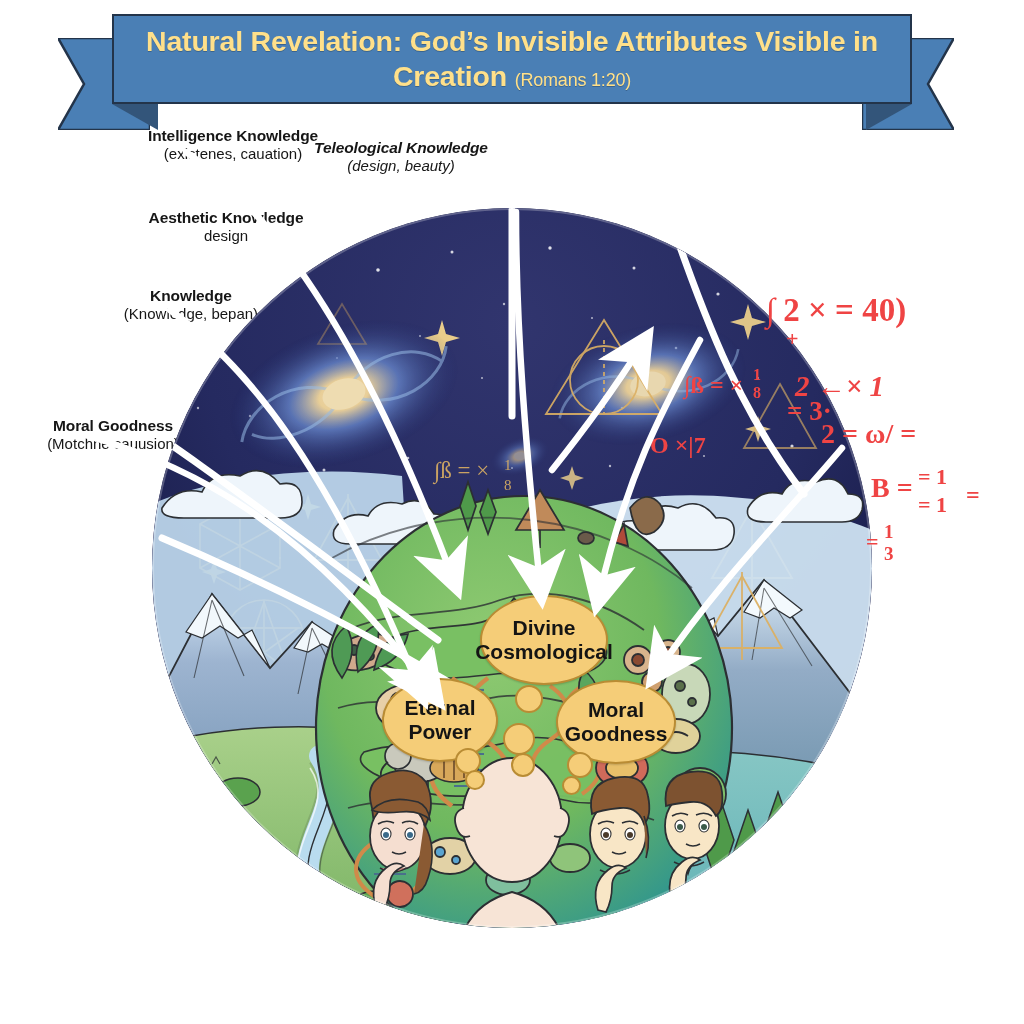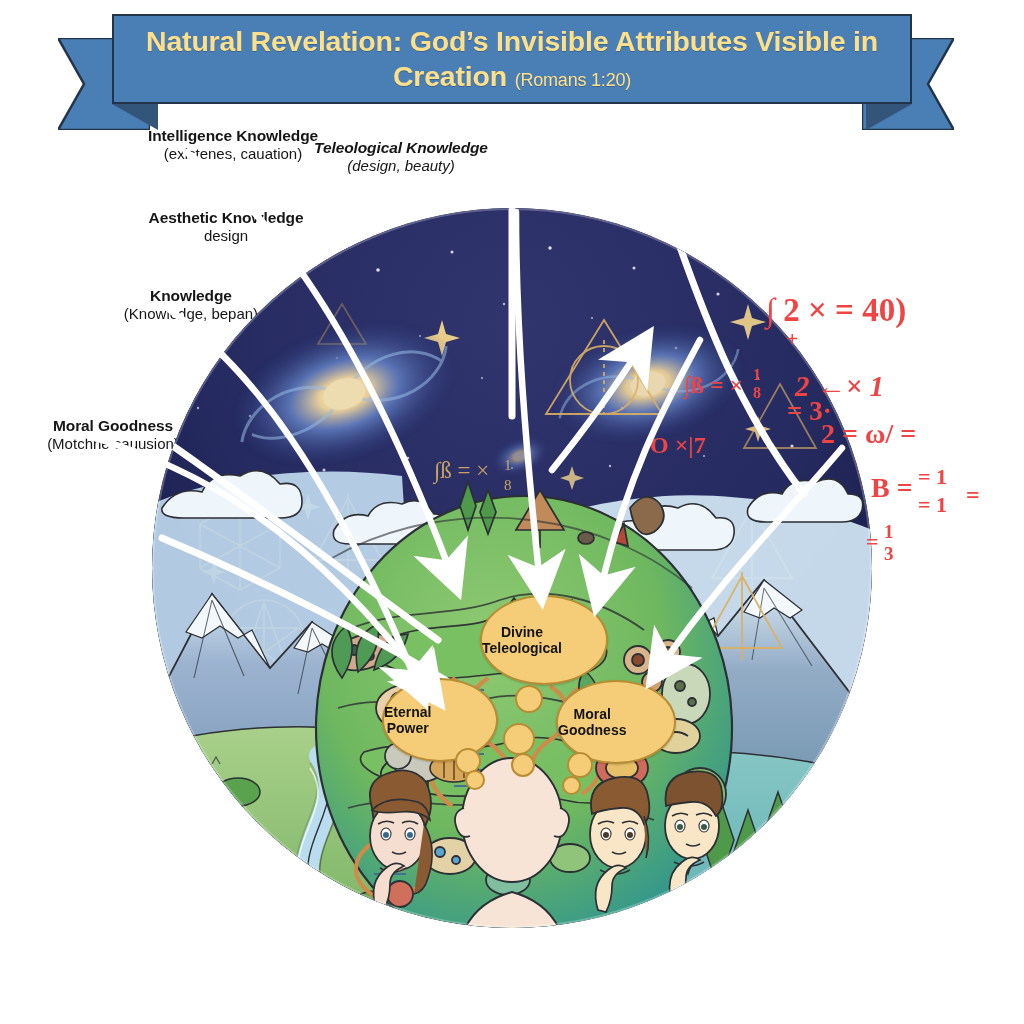--- a/index.html
+++ b/index.html
@@ -50,22 +50,22 @@
     position:absolute;left:152px;top:208px;width:720px;height:720px;
     border-radius:50%;overflow:hidden;
     background:#1b1f4b;
   }
   .circle svg{display:block;}
 
   
   .bubble{
     position:absolute;border-radius:50%;
     background:#f5cd78;border:2.5px solid #b98c34;
-    display:flex;align-items:center;
-    text-align:center;color:#141414;font-size:14px;font-weight:bold;
+    display:flex;align-items:center;justify-content:center;
+    text-align:center;color:#141414;font-size:21px;font-weight:bold;
     line-height:1.16;box-shadow:0 1px 2px rgba(0,0,0,.18);
   }
   #bub-divine{left:480px;top:595px;width:124px;height:86px;}
   #bub-eternal{left:382px;top:678px;width:112px;height:80px;}
   #bub-moral{left:556px;top:680px;width:116px;height:80px;}
   .dot{position:absolute;border-radius:50%;background:#f5cd78;border:2px solid #b98c34;}
 
   
   #arrows{position:absolute;left:0;top:0;width:1024px;height:1024px;pointer-events:none;}
 
@@ -556,21 +556,21 @@
       <span class="math" style="left: 884px; top: 543px; font-size: 19px;">3</span>
       <span class="math" style="left: 684px; top: 372px; font-size: 24px;">∫ß = ×</span>
       <span class="math" style="left: 753px; top: 366px; font-size: 16px;">1</span>
       <span class="math" style="left: 753px; top: 384px; font-size: 16px;">8</span>
       <span class="math" style="left: 650px; top: 432px; font-size: 24px;">O ×|7</span>
     </div>
 
   <div class="bubble" id="bub-divine">
     <div>
       <span>Divine</span><br>
-      <span>Teleological</span>
+      <span>Cosmological</span>
     </div>
   </div>
   <div class="bubble" id="bub-moral">
     <div>
       <span>Moral</span><br>
       <span>Goodness</span>
     </div>
   </div>
   <div class="bubble" id="bub-eternal">
     <div>

